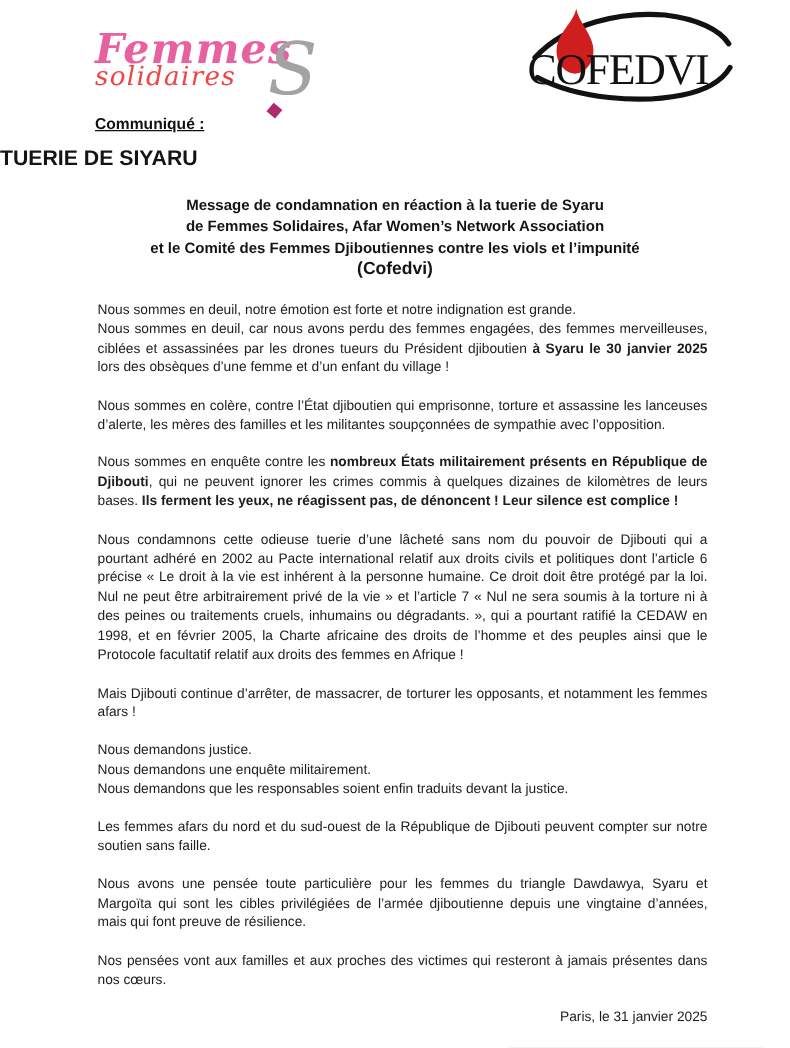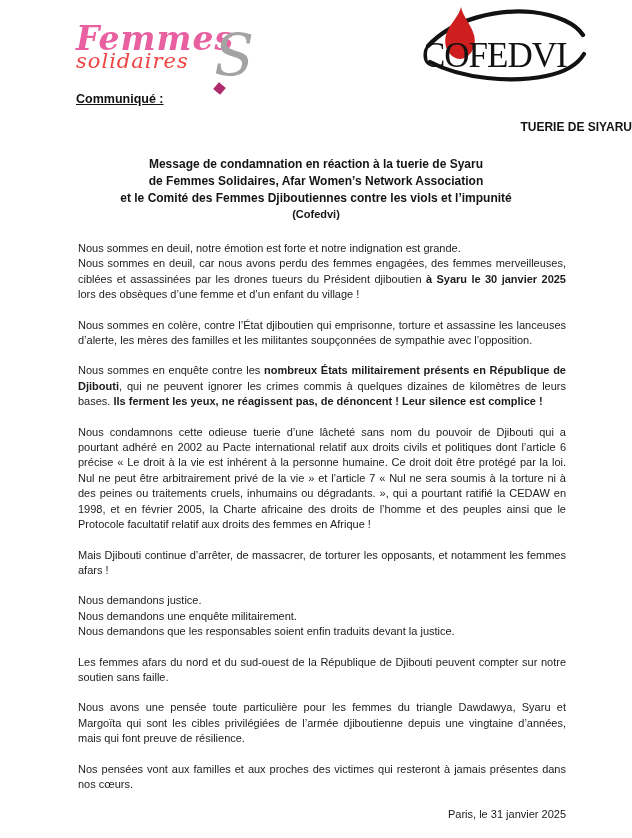--- a/index.html
+++ b/index.html
@@ -29,23 +29,23 @@
   .fs-diamond {
     position:absolute; right:24px; bottom:5px; width:9px; height:9px;
     background:#ad2a6c; transform:rotate(40deg);
   }
   .cofedvi-logo { position:absolute; right:42px; top:4px; width:170px; height:82px; }
   
   .doc-label {
     margin:6px 0 0 76px; font-size:12.5px; font-weight:bold;
     text-decoration:underline; color:#111;
   }
-  .titles { text-align:right; margin-top:13px; font-weight:bold; font-size:12px; line-height:16px; color:#141414; }
+  .titles { text-align:left; margin-top:13px; font-weight:bold; font-size:17px; line-height:16px; color:#141414; }
   .subtitles { text-align:center; margin-top:21px; font-weight:bold; font-size:12px; line-height:17px; color:#141414; }
-  .subtitles .small { font-size:11px; line-height:15px; }
+  .subtitles .small { font-size:14px; line-height:15px; }
   .body-text { margin:19px 66px 0 78px; font-size:11px; line-height:15.4px; color:#1c1c1c; }
   .block { margin-bottom:15px; text-align:justify; }
   .block p { margin:0; }
   .block .b { font-weight:bold; }
   .footer { text-align:right; font-size:11px; line-height:15.4px; margin-top:6px; }
 </style>
 </head>
 <body>
 
 <div class="page">

